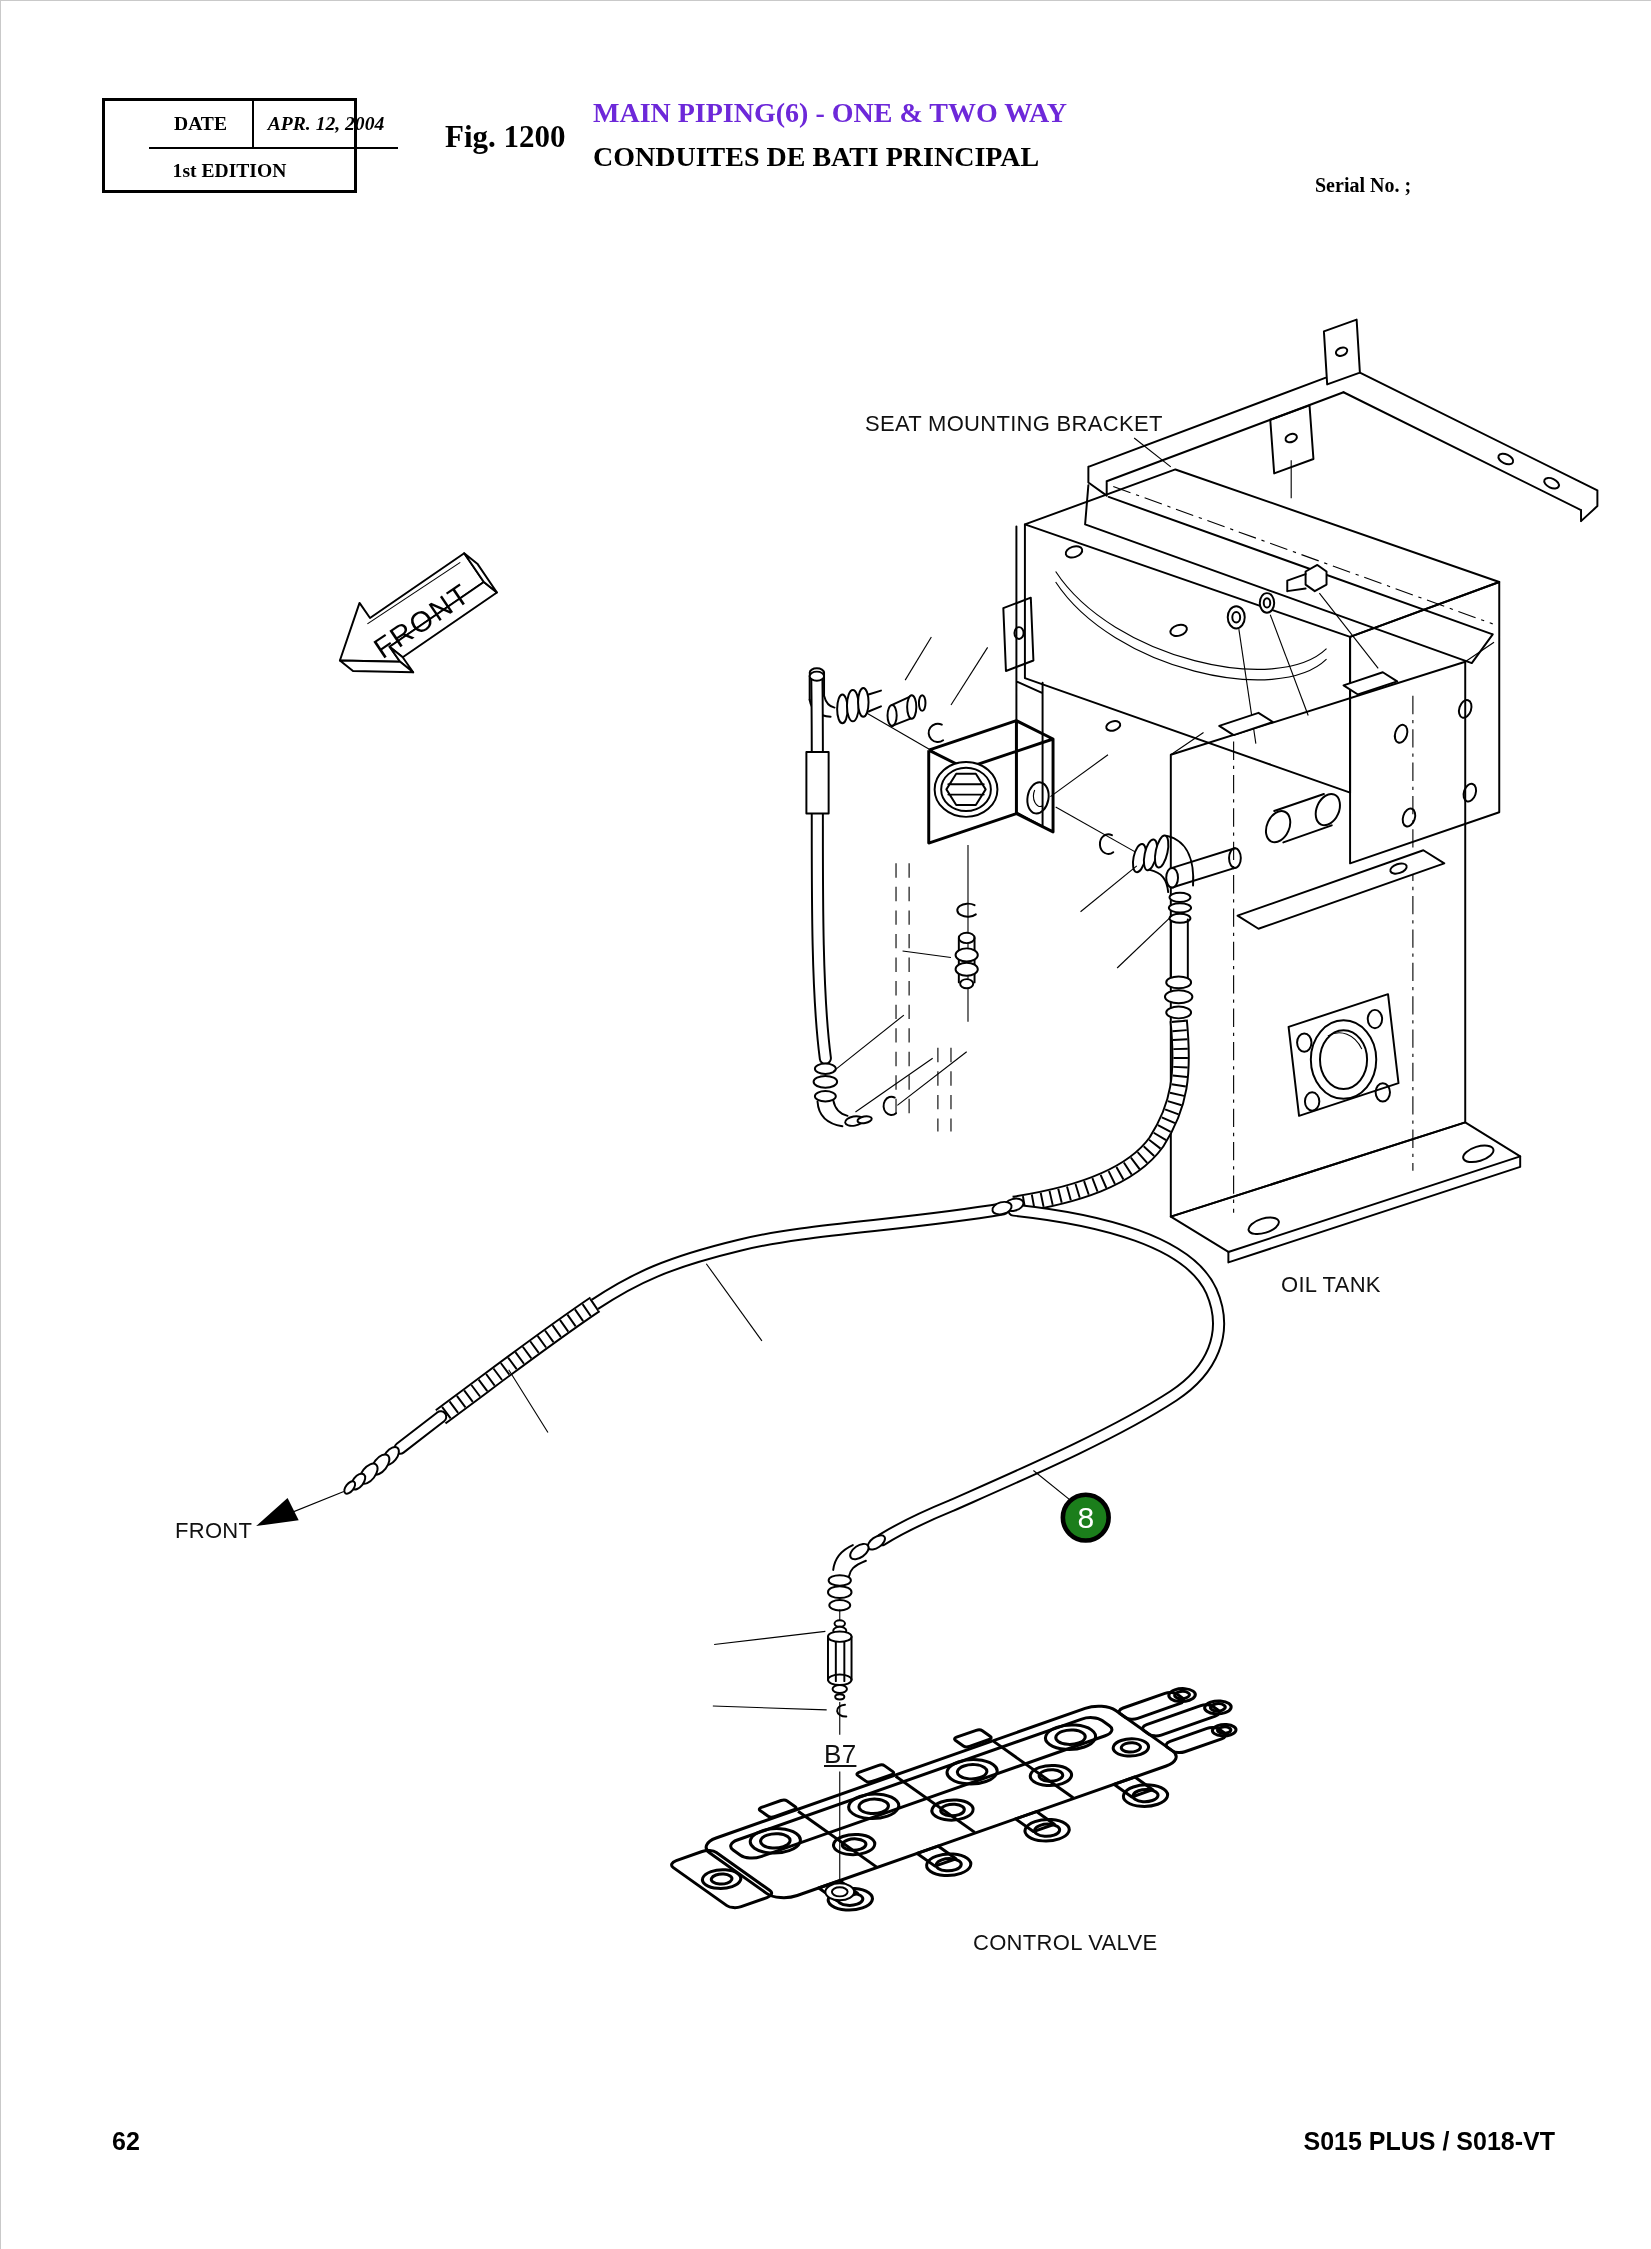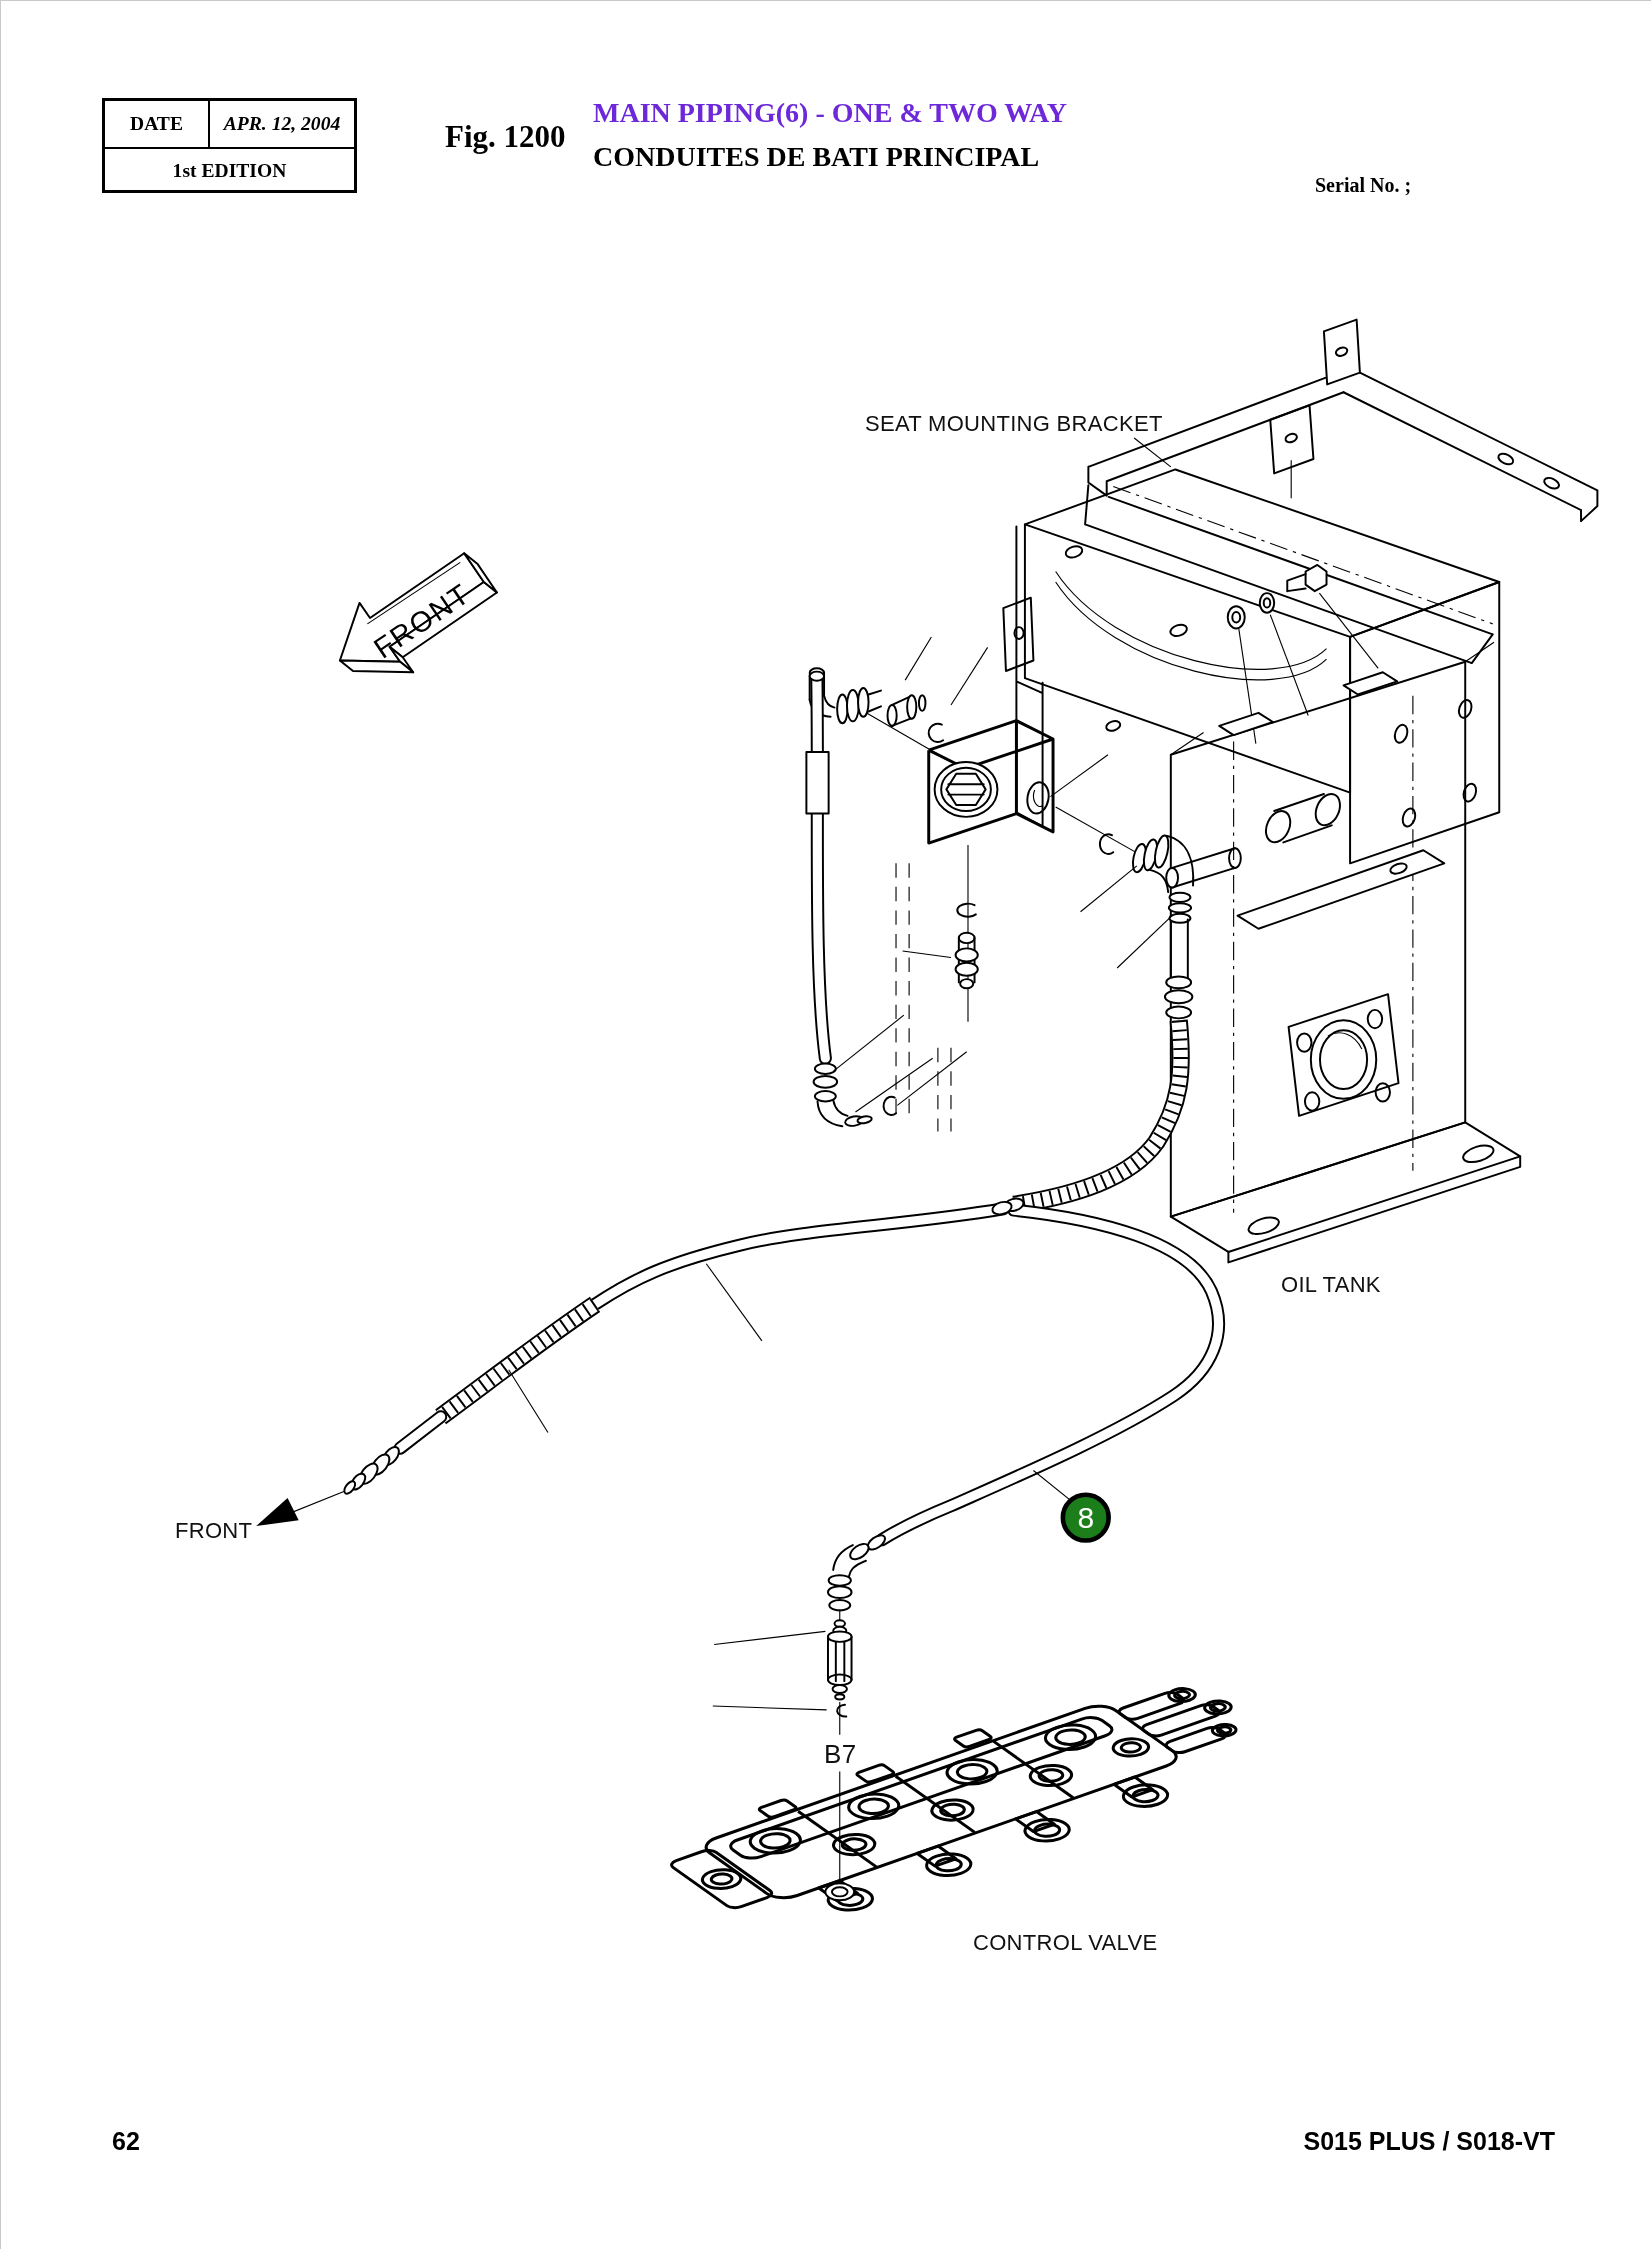--- a/index.html
+++ b/index.html
@@ -11,21 +11,21 @@
     box-sizing:border-box;
     font-family:"Liberation Sans", sans-serif;
     overflow:hidden;
   }
   
   .info-table{
     position:absolute;left:101px;top:97px;width:255px;height:95px;
     border:3.3px solid #000;box-sizing:border-box;
     font-family:"Liberation Serif", serif;font-weight:bold;font-size:19.6px;color:#000;
   }
-  .info-row1{position:absolute;left:0;top:0;width:100%;height:48px;display:flex;}
+  .info-row1{position:absolute;left:0;top:0;width:100%;height:48px;display:flex;padding-left:44px;}
   .cell-date{width:105px;height:100%;border-right:2.6px solid #000;border-bottom:2.6px solid #000;
     display:flex;align-items:center;justify-content:center;box-sizing:border-box;}
   .cell-dateval{flex:1;height:100%;border-bottom:2.6px solid #000;
     display:flex;align-items:center;justify-content:center;box-sizing:border-box;font-style:italic;}
   .info-row2{position:absolute;left:0;top:48px;width:100%;height:44px;
     display:flex;align-items:center;justify-content:center;}
   .fig-label{
     position:absolute;left:444px;top:118px;
     font-family:"Liberation Serif", serif;font-weight:bold;font-size:31px;color:#000;
   }
@@ -39,21 +39,21 @@
   }
   .serial{
     position:absolute;left:1314px;top:173px;
     font-family:Liberation Serif, serif;font-weight:bold;font-size:20px;color:#000;
   }
   
   .dlabel{position:absolute;font-size:22px;color:#111;letter-spacing:0.3px;white-space:nowrap;}
   .lbl-seat{left:864px;top:410px;}
   .lbl-tank{left:1280px;top:1271px;}
   .lbl-front-b{left:174px;top:1517px;}
-  .lbl-b7{left:823px;top:1738px;font-size:26px;}
+  .lbl-b7{left:823px;top:1738px;font-size:26px;text-decoration:underline;}
   .lbl-cv{left:972px;top:1929px;}
   
   .pg-num{position:absolute;left:111px;top:2126px;font-weight:bold;font-size:25px;color:#000;}
   .model{position:absolute;right:96px;top:2126px;font-weight:bold;font-size:25px;color:#000;}
   
   svg{position:absolute;left:0;top:0;}
   .ln{fill:none;stroke:#000;stroke-width:3;stroke-linejoin:round;stroke-linecap:round;}
   .lnf{fill:#fff;stroke:#000;stroke-width:3;stroke-linejoin:round;}
   .thk{fill:none;stroke:#000;stroke-width:4.5;stroke-linejoin:round;}
   .thin{fill:none;stroke:#000;stroke-width:1.7;}

